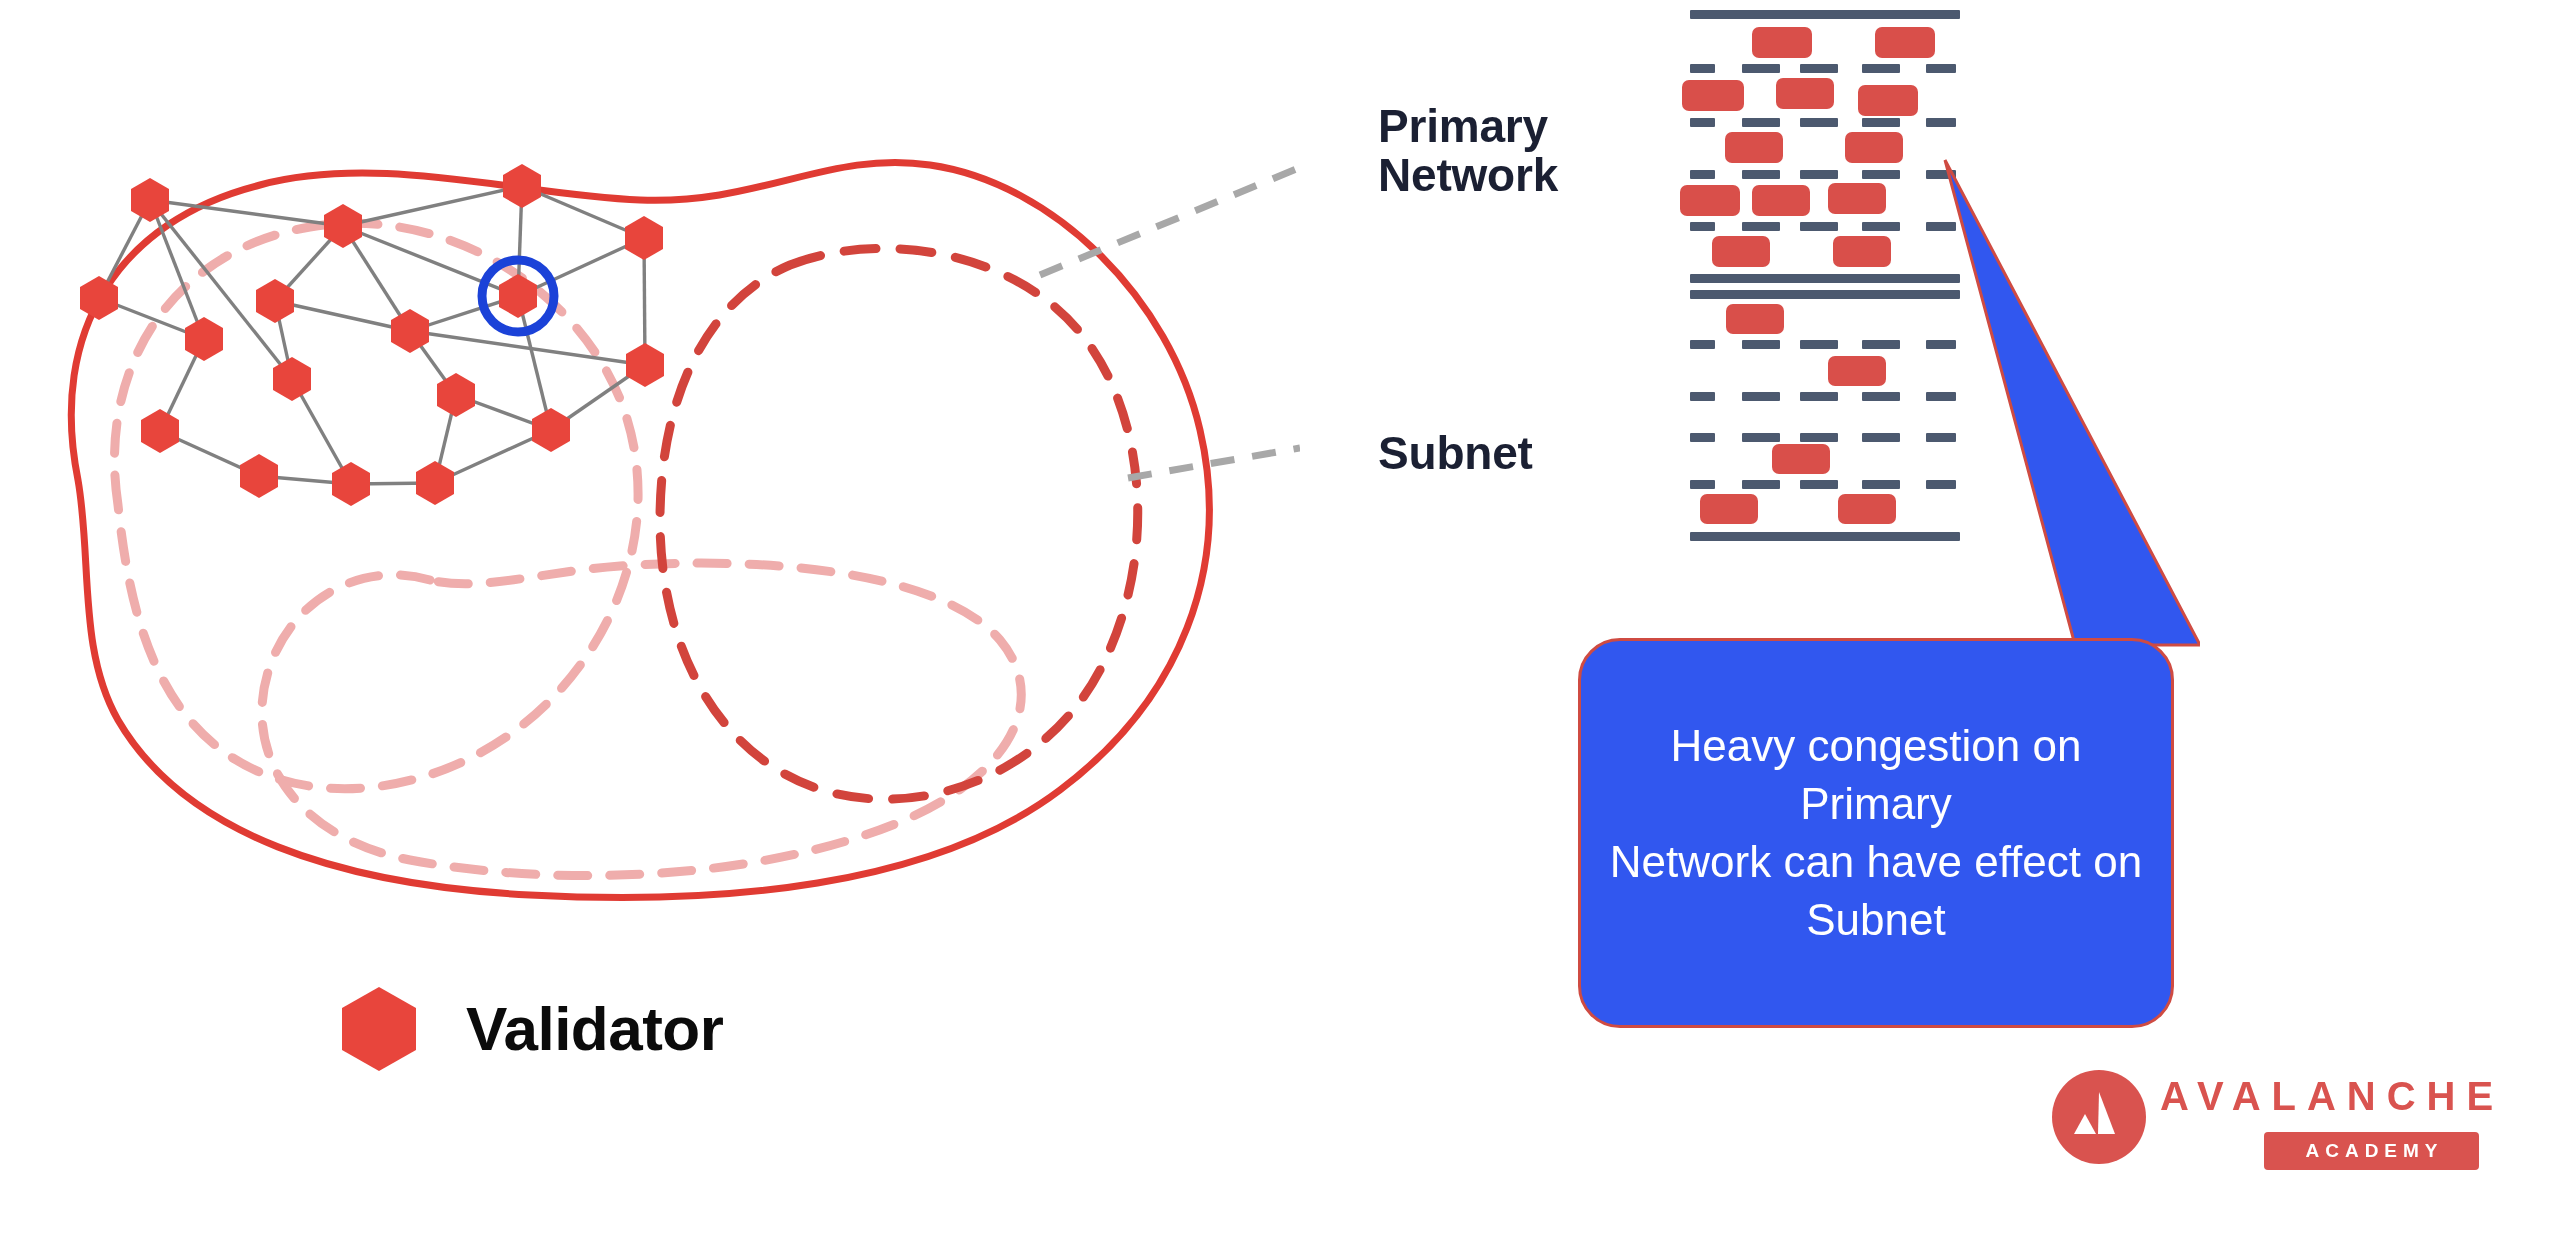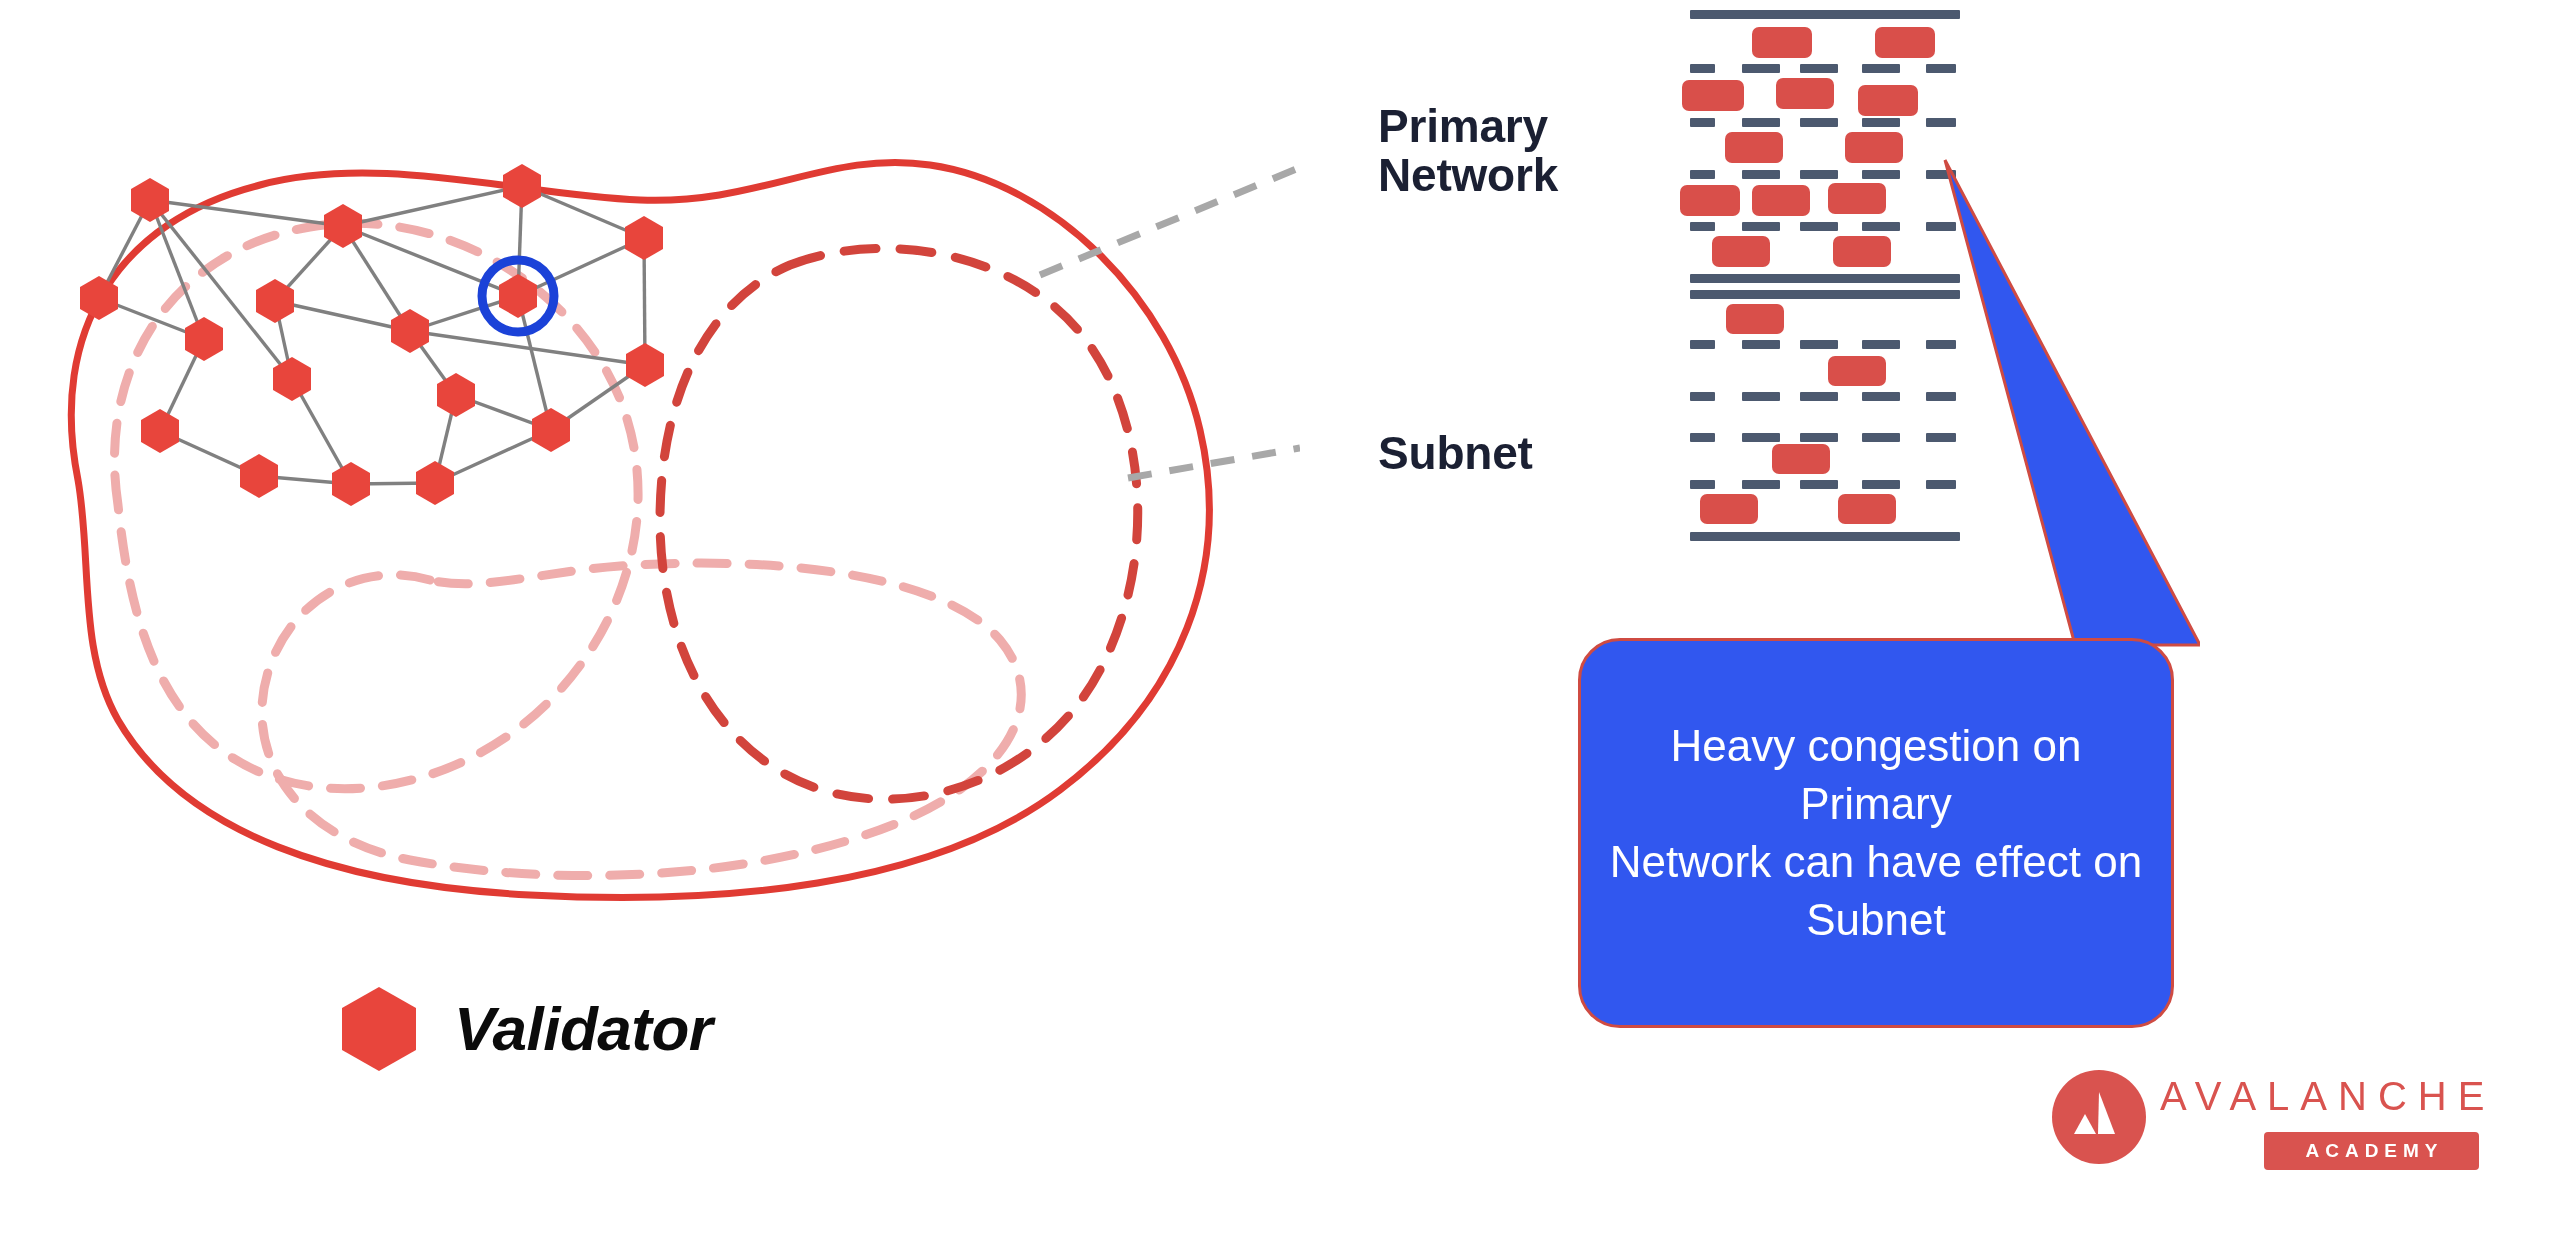--- a/index.html
+++ b/index.html
@@ -44,28 +44,28 @@
     box-sizing:border-box;
   }
   #speech-bubble-text{
     position:absolute;left:50%;top:50%;transform:translate(-50%,-50%);
     width:540px;text-align:center;color:#ffffff;
     font-size:44px;line-height:1.32;white-space:pre-line;
   }
   #speech-tail{position:absolute;left:1940px;top:155px;}
 
   
-  #validator-legend{position:absolute;left:340px;top:985px;display:flex;align-items:center;gap:36px;font-style:italic;}
+  #validator-legend{position:absolute;left:340px;top:985px;display:flex;align-items:center;gap:48px;}
   #validator-legend-label{font-size:62px;font-weight:bold;color:#0b0b0b;letter-spacing:-0.5px;}
 
   
   #logo{position:absolute;left:2052px;top:1070px;width:440px;height:110px;}
   #logo-wordmark{
     position:absolute;left:108px;top:4px;
-    font-size:40px;letter-spacing:11px;color:#d9534f;font-weight:400;text-align:center;
+    font-size:40px;letter-spacing:11px;color:#d9534f;font-weight:700;text-align:center;
   }
   #logo-academy-chip{
     position:absolute;left:212px;top:62px;width:215px;height:38px;
     background:#d9534f;border-radius:4px;
   }
   #logo-academy-text{
     position:absolute;left:0;top:0;width:215px;height:38px;
     display:flex;align-items:center;justify-content:center;
     color:#ffffff;font-size:19px;font-weight:bold;letter-spacing:6px;
     box-sizing:border-box;padding-left:6px;

